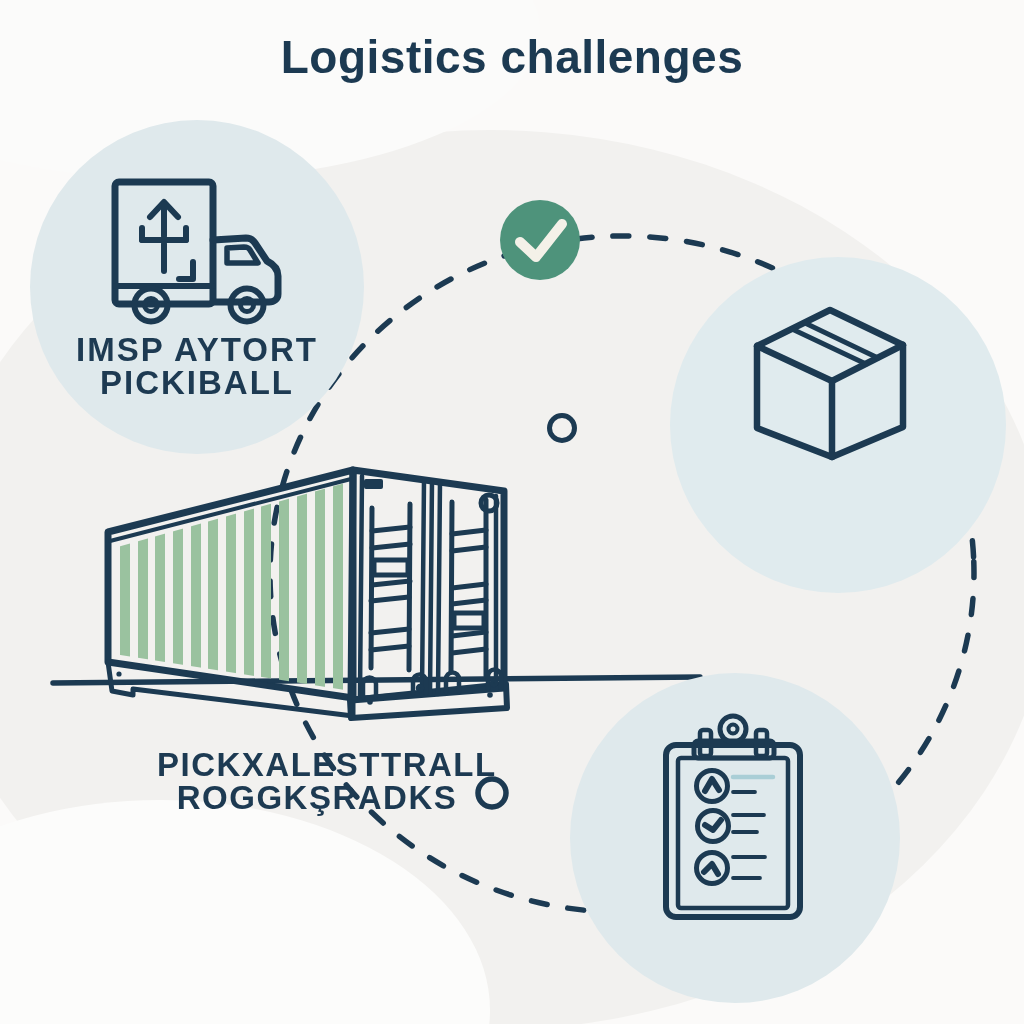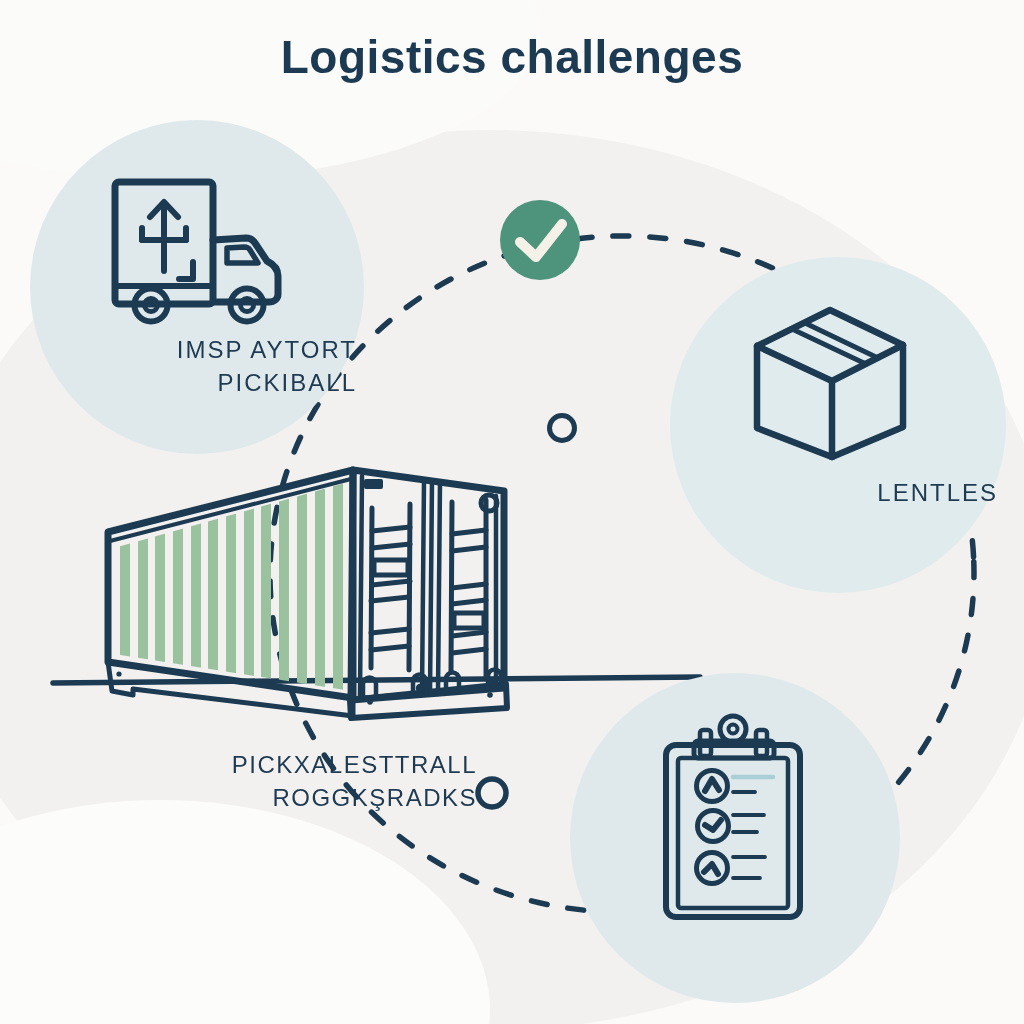--- a/index.html
+++ b/index.html
@@ -8,22 +8,22 @@
     background:#fbfaf9;
     font-family:"Liberation Sans", sans-serif;
   }
   svg{position:absolute;inset:0;}
   .ln{stroke:#1c3a52;fill:none;stroke-linecap:round;stroke-linejoin:round;}
   .title{
     position:absolute;top:30px;left:0;width:1024px;text-align:center;
     font-size:46px;font-weight:bold;color:#1c3a52;letter-spacing:.5px;
   }
   .node-label{
-    position:absolute;width:320px;text-align:right;color:#1d3a52;
-    font-size:24px;font-weight:normal;letter-spacing:2px;line-height:33px;
+    position:absolute;width:320px;text-align:center;color:#1d3a52;
+    font-size:33px;font-weight:bold;letter-spacing:2px;line-height:33px;
   }
   .lbl-truck{left:37px;top:333px;}
   .lbl-box{left:678px;top:476px;}
   .lbl-container{left:157px;top:748px;letter-spacing:1.5px;}
 </style>
 </head>
 <body>
 
 <div class="canvas">
 
@@ -182,21 +182,20 @@
   </svg>
 
   <div class="title">Logistics challenges</div>
 
   <div class="node-label lbl-truck">
     <span style="display:block">IMSP AYTORT</span>
     <span style="display:block">PICKIBALL</span>
   </div>
 
   <div class="node-label lbl-box">
-    <span style="display:block">LENTLES</span>
   </div>
 
   <div class="node-label lbl-container">
     <span style="display:block">PICKXALESTTRALL</span>
     <span style="display:block">ROGGKŞRADKS</span>
   </div>
 
 </div>
 
 </body></html>

